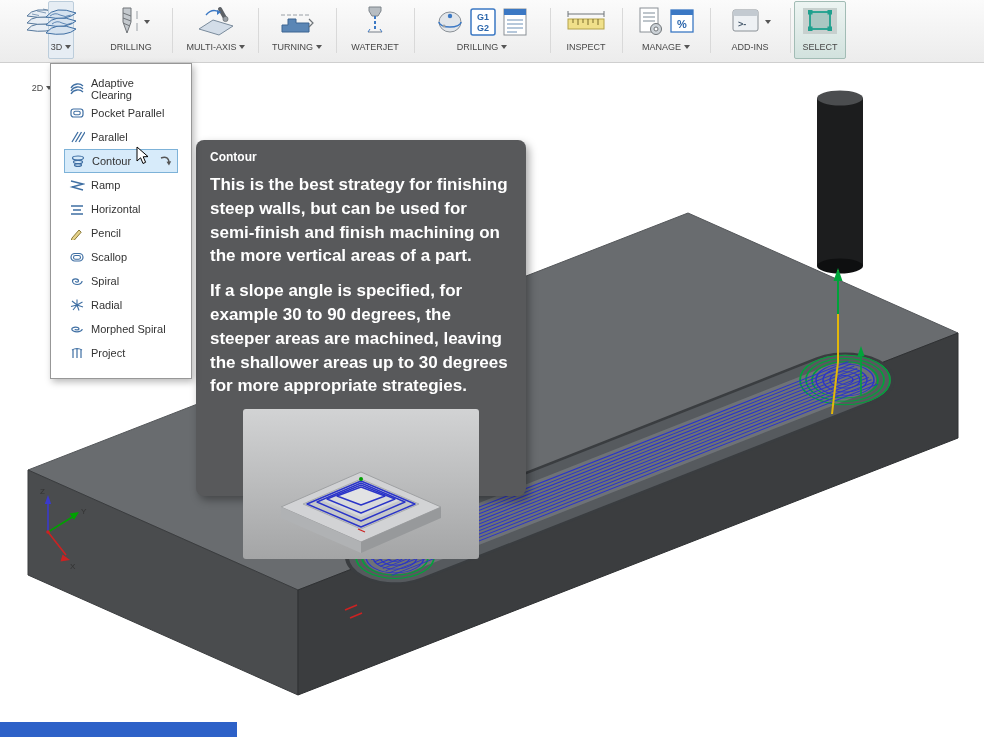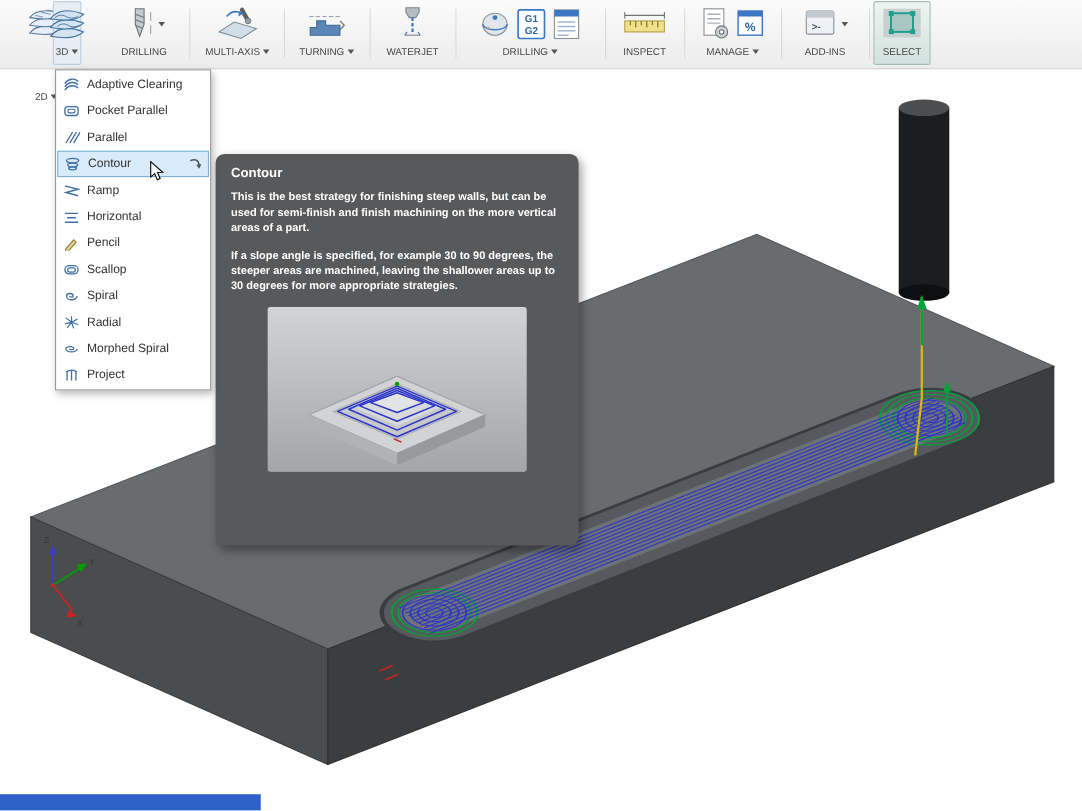--- a/index.html
+++ b/index.html
@@ -11,30 +11,30 @@
   .tbg{position:absolute;top:1px;height:58px;display:flex;flex-direction:column;align-items:center;
        padding:2px 3px;box-sizing:border-box;border-radius:2px;cursor:default;}
   .tbg .icons{display:flex;align-items:center;justify-content:center;height:38px;gap:2px;}
   .tbg .lbl{font-size:9px;color:#474747;white-space:nowrap;display:flex;align-items:center;gap:3px;margin-top:1px;}
   .caret{width:0;height:0;border-left:3.5px solid transparent;border-right:3.5px solid transparent;border-top:4px solid #555;}
   .sep{position:absolute;top:8px;width:1px;height:45px;background:#d9d9d9;}
   .tbg.open{background:#e6edf4;border:1px solid #bccddb;padding:1px 2px;}
   .tbg.active{background:linear-gradient(#edf4f2,#d2e2de);border:1px solid #a2bcb5;padding:1px 2px;}
   
   .menu{position:absolute;left:50px;top:63px;width:142px;background:#ffffff;border:1px solid #979797;
-        box-shadow:2px 3px 7px rgba(0,0,0,.28);z-index:5;padding:1px;box-sizing:border-box;}
+        box-shadow:2px 3px 7px rgba(0,0,0,.28);z-index:5;padding:13px;box-sizing:border-box;}
   .mi{height:24px;display:flex;align-items:center;gap:6px;padding:0 5px;font-size:11px;color:#333;box-sizing:border-box;}
   .mi svg{flex:0 0 auto;}
   .mi.sel{background:#d7ebfa;border:1px solid #7db2d8;}
   .mi .flyout{margin-left:auto;}
   
   .tip{position:absolute;left:196px;top:140px;width:330px;height:356px;background:#58595b;border-radius:8px;
        box-shadow:3px 4px 9px rgba(0,0,0,.35);color:#fff;padding:10px 14px;box-sizing:border-box;z-index:4;}
   .tip h4{margin:0 0 9px 0;font-size:12px;font-weight:bold;}
-  .tip p{margin:0 0 11px 0;font-size:10px;font-weight:bold;line-height:1.4;}
+  .tip p{margin:0 0 11px 0;font-size:17px;font-weight:bold;line-height:1.4;}
   .tip .preview{width:236px;height:150px;margin:6px auto 0 auto;border-radius:3px;overflow:hidden;}
   
   .scene{position:absolute;left:0;top:62px;z-index:1;}
   .timeline{position:absolute;left:0;top:722px;width:237px;height:15px;z-index:3;}
   .cursor{position:absolute;left:136px;top:146px;z-index:9;}
 </style>
 </head>
 <body>
 
 <div class="page">

